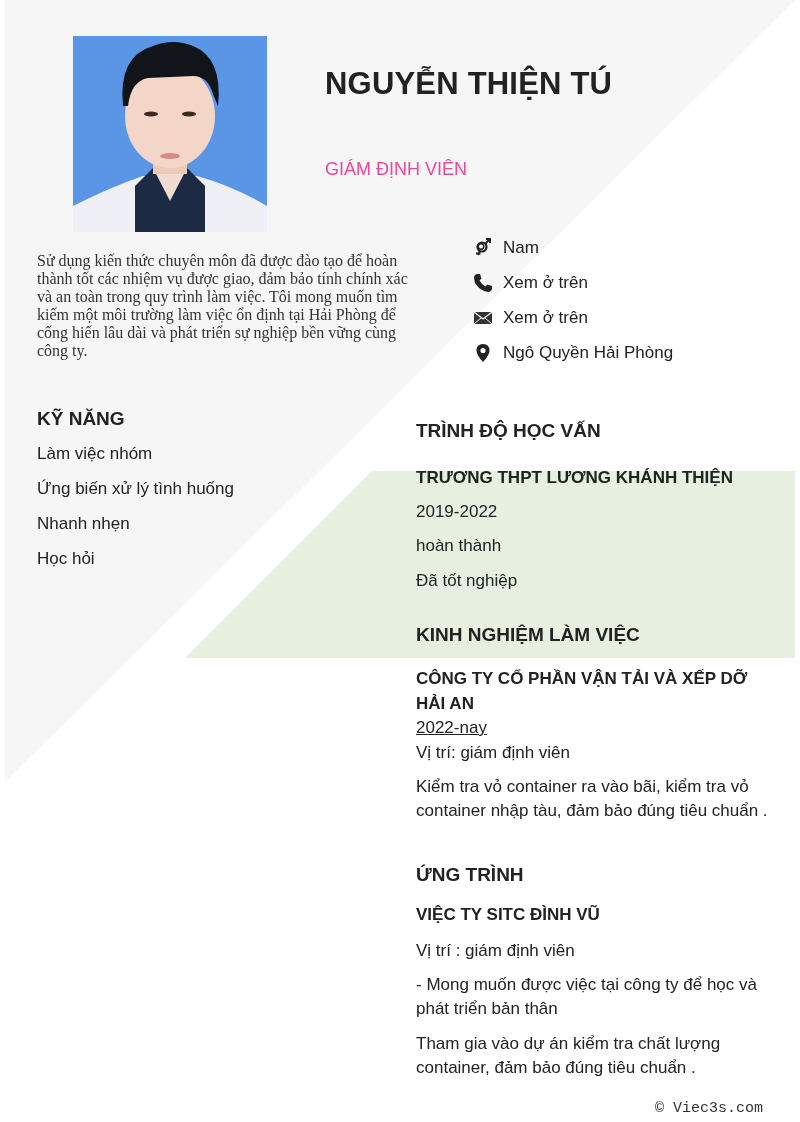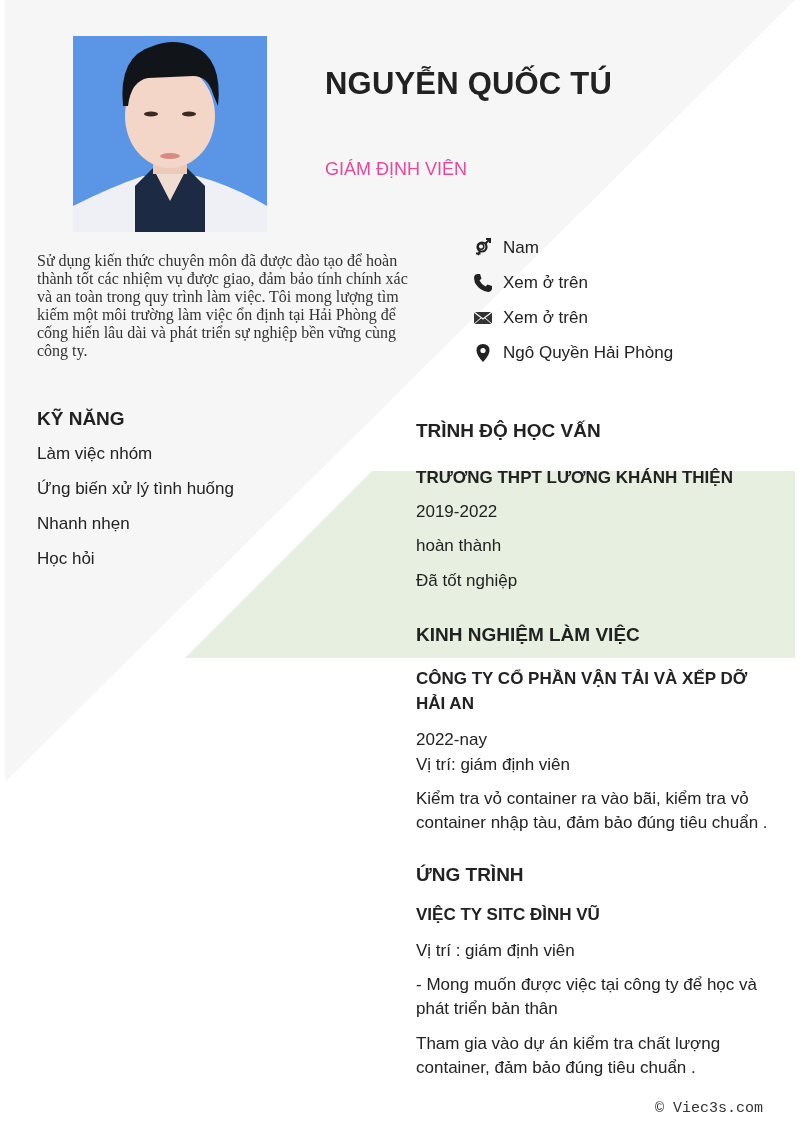--- a/index.html
+++ b/index.html
@@ -61,24 +61,24 @@
 
     <path d="M50,70 Q45,20 80,10 Q100,2 120,10 Q150,22 145,70 L140,58 Q135,40 120,40 L75,42 Q58,45 55,70 Z" fill="#111418"></path>
 
     <ellipse cx="78" cy="78" rx="7" ry="2.5" fill="#3a2a22"></ellipse>
     <ellipse cx="116" cy="78" rx="7" ry="2.5" fill="#3a2a22"></ellipse>
 
     <ellipse cx="97" cy="120" rx="10" ry="3" fill="#d98a80"></ellipse>
   </svg>
 </div>
 
-<div class="abs name">NGUYỄN QUỐC TÚ</div>
+<div class="abs name">NGUYỄN THIỆN TÚ</div>
 <div class="abs title">GIÁM ĐỊNH VIÊN</div>
 
-<div class="abs summary">Sử dụng kiến thức chuyên môn đã được đào tạo để hoàn thành tốt các nhiệm vụ được giao, đảm bảo tính chính xác và an toàn trong quy trình làm việc. Tôi mong lượng tìm kiếm một môi trường làm việc ổn định tại Hải Phòng để cống hiến lâu dài và phát triển sự nghiệp bền vững cùng công ty.</div>
+<div class="abs summary">Sử dụng kiến thức chuyên môn đã được đào tạo để hoàn thành tốt các nhiệm vụ được giao, đảm bảo tính chính xác và an toàn trong quy trình làm việc. Tôi mong muốn tìm kiếm một môi trường làm việc ổn định tại Hải Phòng để cống hiến lâu dài và phát triển sự nghiệp bền vững cùng công ty.</div>
 
 <div class="abs info">
   <div class="info-row">
     <span class="info-icon">
       <svg viewBox="0 0 20 20">
           <circle cx="9" cy="9" r="4.5" fill="none" stroke="#222" stroke-width="2.2"></circle>
           <circle cx="8" cy="8.5" r="2.8" fill="none" stroke="#222" stroke-width="1.5"></circle>
           <path d="M12,6 L17,1 M13,1 L17,1 L17,5" stroke="#222" stroke-width="2" fill="none"></path>
           <path d="M7,13 L5,17 M3,15.5 L7.5,15.5" stroke="#222" stroke-width="2" fill="none"></path>
         </svg>
@@ -130,21 +130,21 @@
   <div class="item-line" style="margin-top:10px;">2019-2022</div>
   <div class="item-line" style="margin-top:10px;">hoàn thành</div>
   <div class="item-line" style="margin-top:11px;">Đã tốt nghiệp</div>
 </div>
 
 <div class="abs right" style="top:624px;">
   <div class="sec-title">KINH NGHIỆM LÀM VIỆC</div>
 </div>
 <div class="abs right" style="top:666px;">
   <div class="item-title">CÔNG TY CỔ PHẦN VẬN TẢI VÀ XẾP DỠ HẢI AN</div>
-  <div class="item-line" style="margin-top:12px;">2022-nay</div>
+  <div class="item-line" style="text-decoration:underline;">2022-nay</div>
   <div class="item-line" style="margin-top:1px;">Vị trí: giám định viên</div>
   <div class="item-line" style="margin-top:10px;">Kiểm tra vỏ container ra vào bãi, kiểm tra vỏ container nhập tàu, đảm bảo đúng tiêu chuẩn .</div>
 </div>
 
 <div class="abs right" style="top:864px;">
   <div class="sec-title">ỨNG TRÌNH</div>
 </div>
 <div class="abs right" style="top:902px;">
   <div class="item-title">VIỆC TY SITC ĐÌNH VŨ</div>
   <div class="item-line" style="margin-top:12px;">Vị trí : giám định viên</div>

